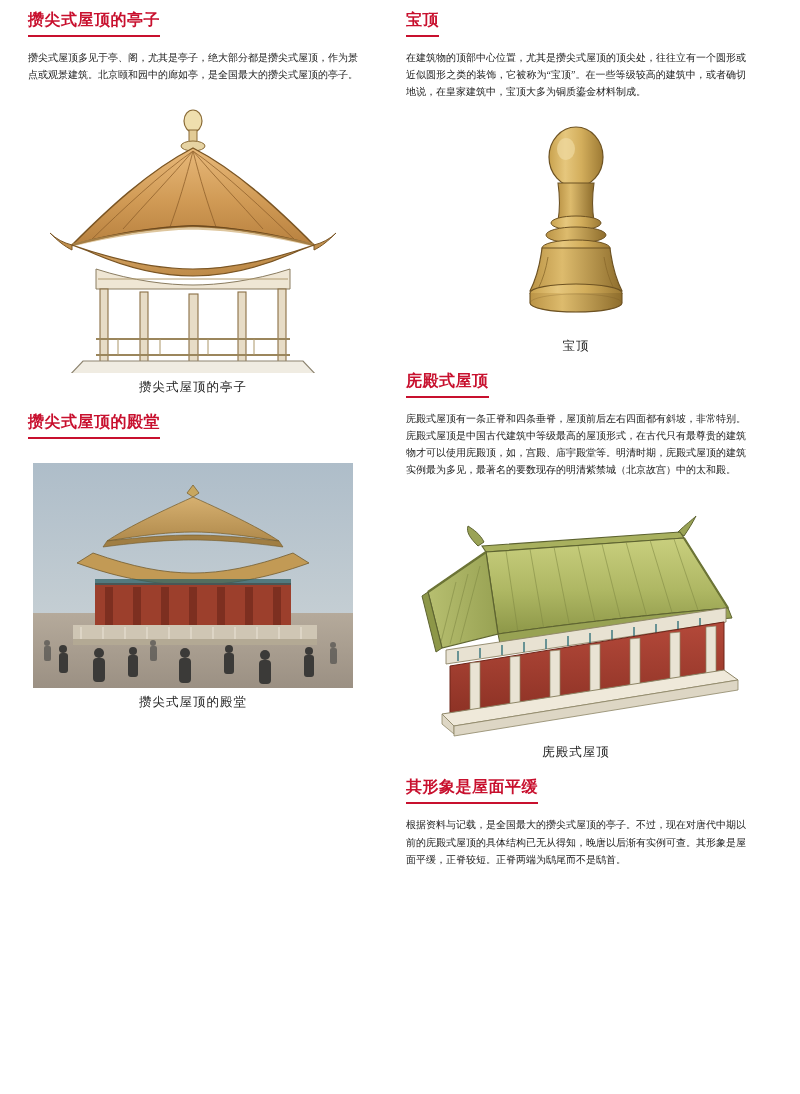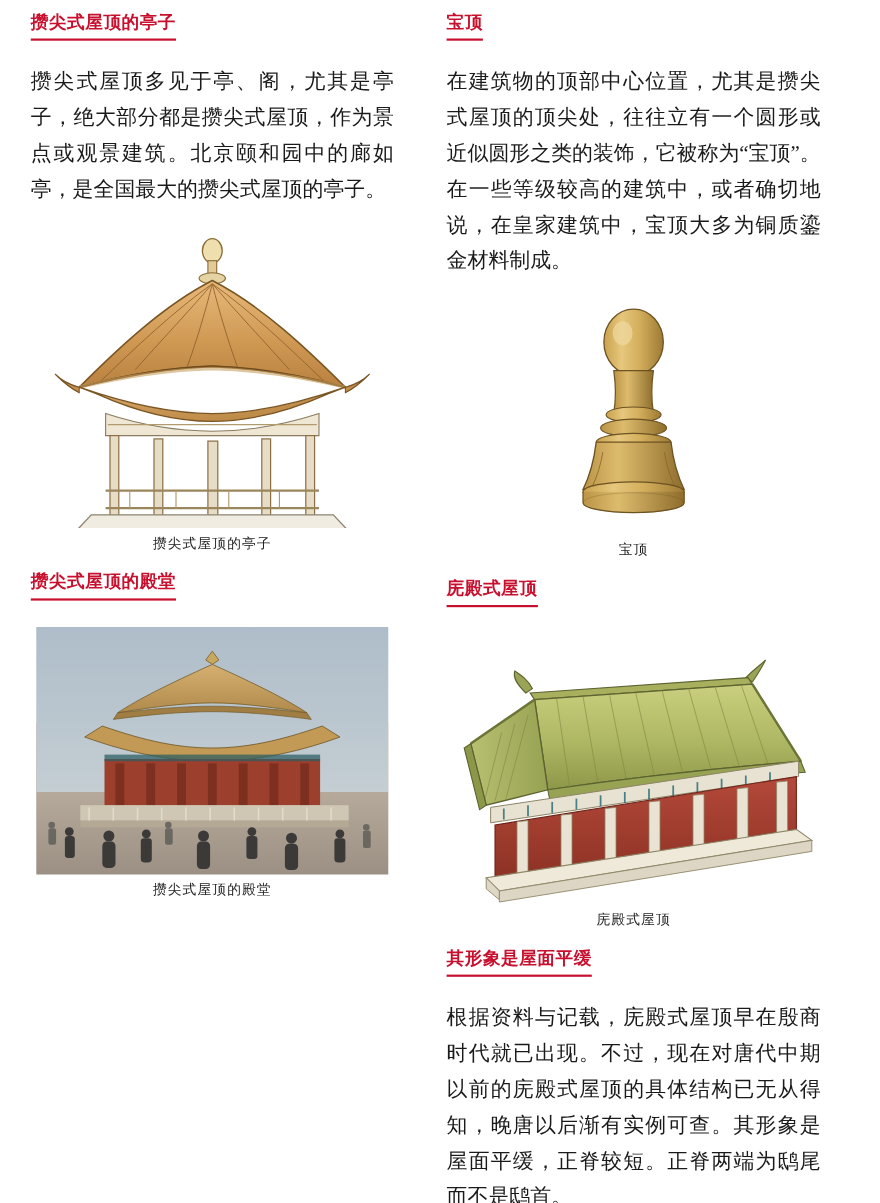--- a/index.html
+++ b/index.html
@@ -49,23 +49,23 @@
     margin: 0 0 10px 0;
     padding: 0;
     letter-spacing: 0.5px;
   }
   h2.heading.underlined {
     border-bottom: 2px solid #c8102e;
     padding-bottom: 4px;
     display: inline-block;
   }
   p.body {
-    font-size: 19px;
+    font-size: 10px;
     line-height: 1.72;
-    margin: 12px 0 10px 0;
+    margin: 2px 0 10px 0;
     text-align: justify;
     text-justify: inter-ideograph;
     color: #1a1a1a;
   }
   .caption {
     font-family: "Liberation Sans", "DejaVu Sans", sans-serif;
     font-size: 12.5px;
     color: #222;
     text-align: center;
     margin: 6px 0 16px 0;
@@ -320,20 +320,21 @@
           <ellipse cx="90" cy="176" rx="46" ry="9" fill="url(#bdG)" stroke="#6d5222" stroke-width="1.1"></ellipse>
           <path d="M44 176 L44 186 C44 191 64 195 90 195 C116 195 136 191 136 186 L136 176" fill="url(#bdG2)" stroke="#6d5222" stroke-width="1.1"></path>
           <ellipse cx="90" cy="186" rx="46" ry="9" fill="none" stroke="#6d5222" stroke-width="0.6" opacity="0.4"></ellipse>
         </svg>
       </div>
       <div class="caption">宝顶</div>
     </div>
 
     <h2 class="heading underlined">庑殿式屋顶</h2>
 
+    <p class="body">庑殿式屋顶有一条正脊和四条垂脊，屋顶前后左右四面都有斜坡，非常特别。庑殿式屋顶是中国古代建筑中等级最高的屋顶形式，在古代只有最尊贵的建筑物才可以使用庑殿顶，如，宫殿、庙宇殿堂等。明清时期，庑殿式屋顶的建筑实例最为多见，最著名的要数现存的明清紫禁城（北京故宫）中的太和殿。</p>
 
     
     <div class="figure">
       <div class="wudian-wrap">
         <svg class="fig-inner" width="340" height="250" viewBox="0 0 340 250">
           <defs>
             <linearGradient id="wrG" x1="0" y1="0" x2="0" y2="1">
               <stop offset="0%" stop-color="#c9cf7e"></stop>
               <stop offset="55%" stop-color="#aeb763"></stop>
               <stop offset="100%" stop-color="#8d9748"></stop>
@@ -409,15 +410,15 @@
           <path d="M36 226 L318 182 L332 192 L48 238 Z" fill="#efe9da" stroke="#8d8566" stroke-width="1"></path>
           <path d="M36 226 L36 236 L48 246 L48 238 Z" fill="#ded7c5" stroke="#8d8566" stroke-width="0.8"></path>
           <path d="M48 238 L332 192 L332 202 L48 248 Z" fill="#ddd6c4" stroke="#8d8566" stroke-width="0.8"></path>
         </svg>
       </div>
       <div class="caption">庑殿式屋顶</div>
     </div>
 
     <h2 class="heading underlined">其形象是屋面平缓</h2>
 
-    <p class="body">根据资料与记载，庑殿式屋顶早在殷商时代就已出现。不过，现在对唐代中期以前的庑殿式屋顶的具体结构已无从得知，晚唐以后渐有实例可查。其形象是屋面平缓，正脊较短。正脊两端为鸱尾而不是鸱首。</p>
+    <p class="body">根据资料与记载，是全国最大的攒尖式屋顶的亭子。不过，现在对唐代中期以前的庑殿式屋顶的具体结构已无从得知，晚唐以后渐有实例可查。其形象是屋面平缓，正脊较短。正脊两端为鸱尾而不是鸱首。</p>
   </div>
 </div>
 
 </body></html>

